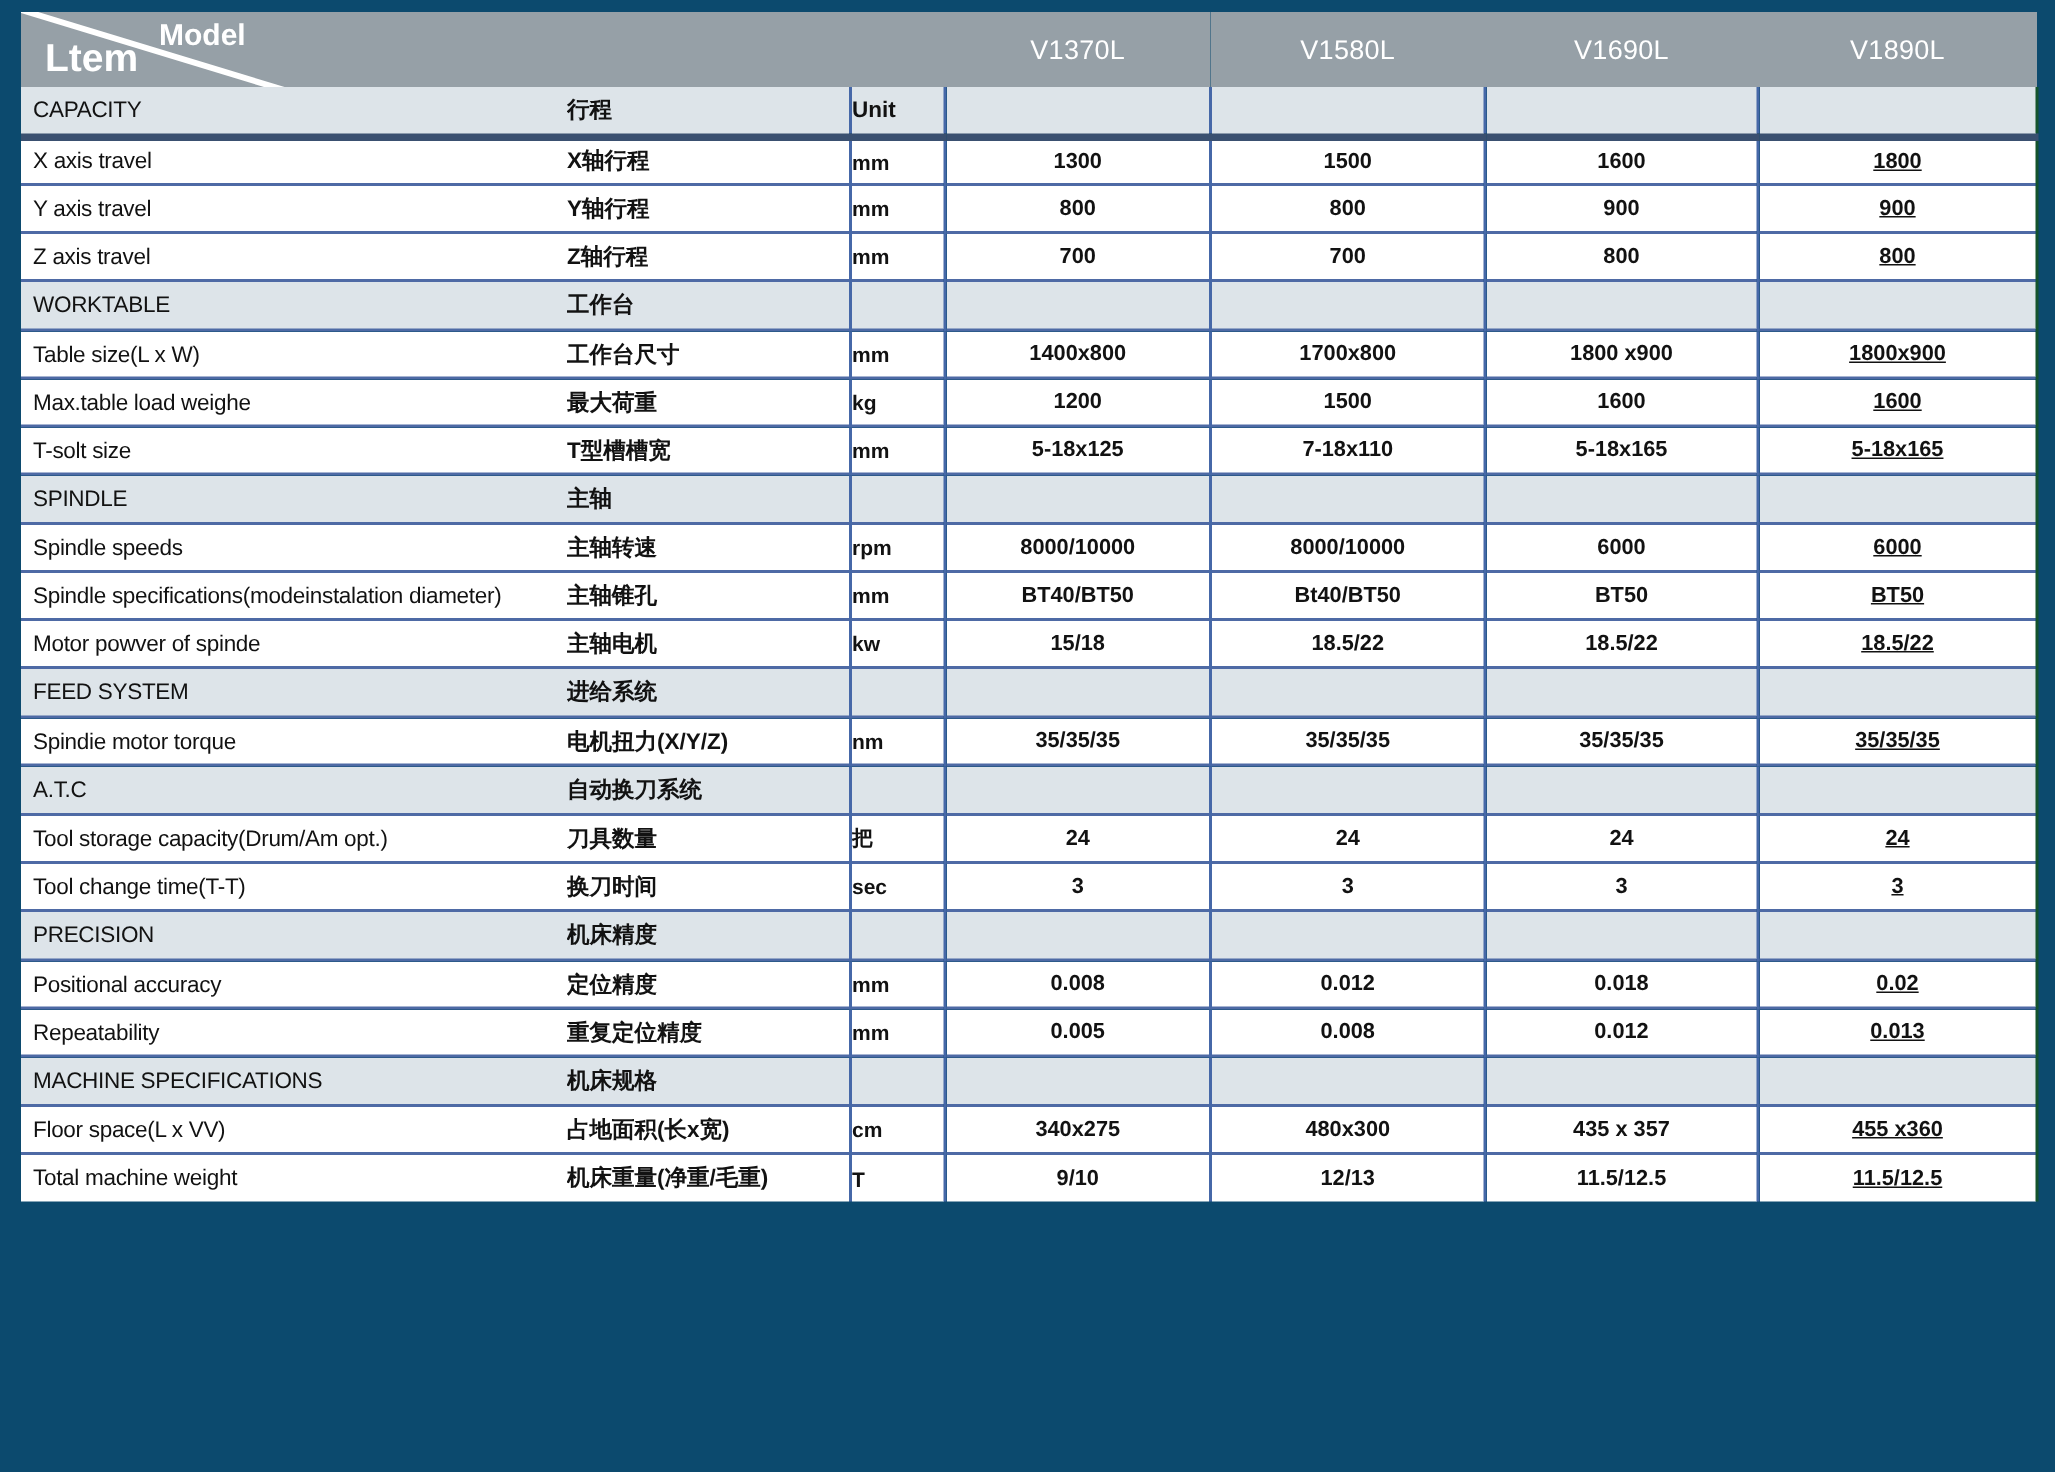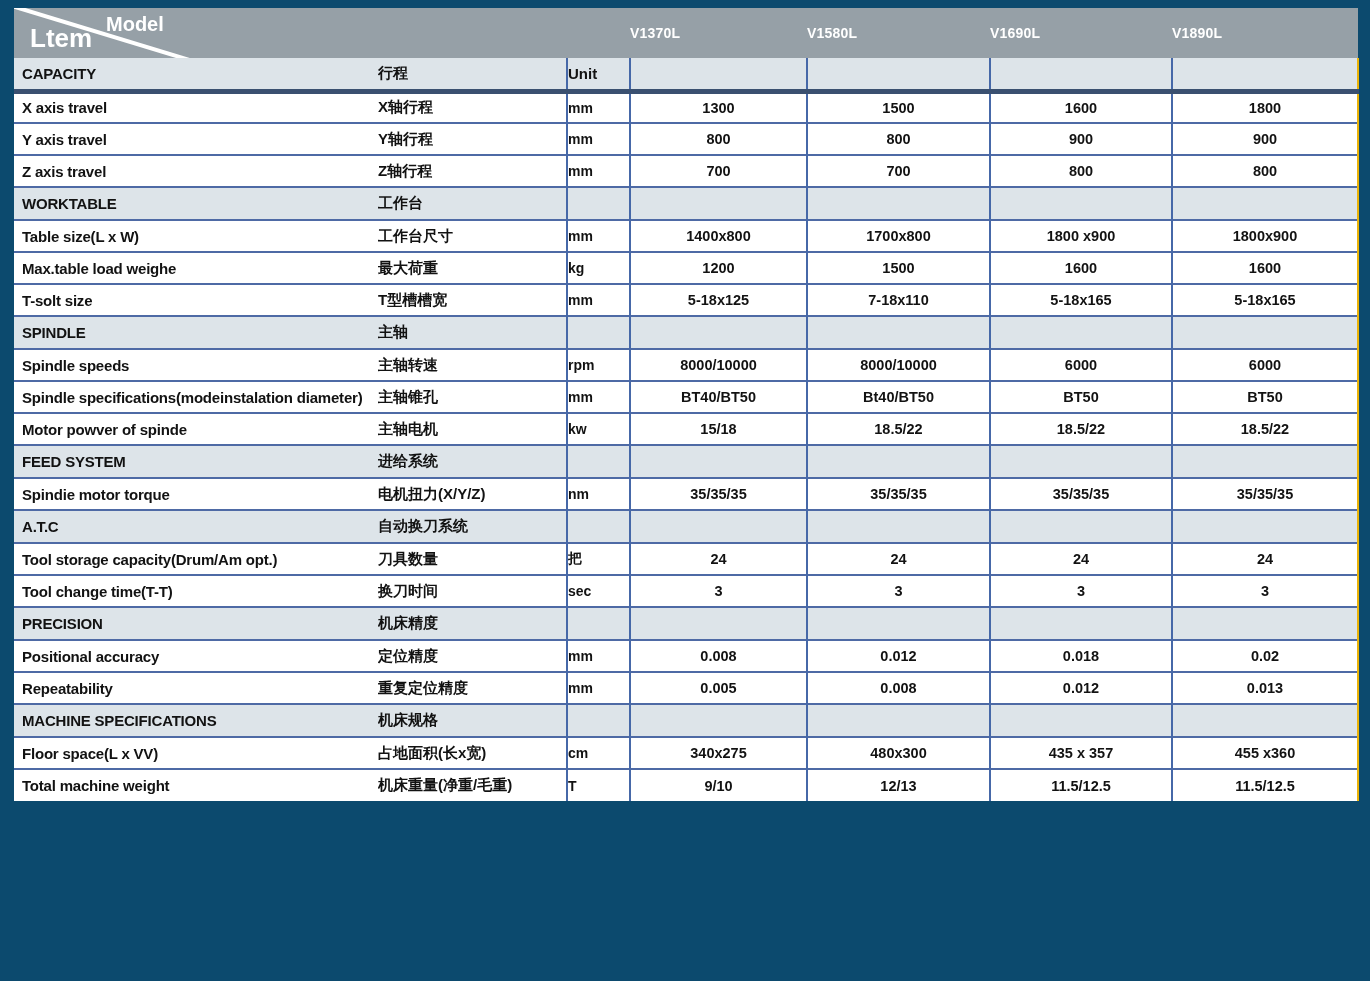--- a/index.html
+++ b/index.html
@@ -4,40 +4,40 @@
 <style>
   html,body{margin:0;padding:0;background:#ffffff;}
   body{width:1370px;height:981px;font-family:"Liberation Sans","DejaVu Sans",sans-serif;}
   .page{position:relative;width:1370px;height:981px;background:#0c4a6e;overflow:hidden;}
   table.spec{position:absolute;left:14px;top:8px;width:1344px;border-collapse:collapse;table-layout:fixed;}
   th,td{padding:0;margin:0;overflow:hidden;white-space:nowrap;vertical-align:middle;}
 
   
   thead tr{height:50px;}
   thead th{background:#96A0A7;border:none;}
-  th.model{color:#ffffff;font-size:14px;font-weight:700;text-align:left;letter-spacing:.2px;}
+  th.model{color:#ffffff;font-size:18px;font-weight:400;text-align:center;letter-spacing:.2px;}
   th.corner{position:relative;}
   .corner-model{position:absolute;left:92px;top:5px;color:#fff;font-size:20px;font-weight:700;}
   .corner-item{position:absolute;left:16px;bottom:4px;color:#fff;font-size:26px;font-weight:700;}
   .diag{position:absolute;left:0;top:0;pointer-events:none;}
 
   
   tbody tr.data-row{height:32px;margin-left:48px;}
   tbody tr.section-row{height:33px;}
   tbody td{border-top:2px solid #4E6AA5;background:#ffffff;color:#121212;}
   tbody tr.section-row td{background:#DDE4E9;}
   tbody tr.section-first td{border-top:none;border-bottom:5px solid #3A5070;}
 
-  td.en{font-size:15px;font-weight:700;padding-left:8px;letter-spacing:-.2px;}
+  td.en{font-size:15px;font-weight:400;padding-left:8px;letter-spacing:-.2px;}
   td.cn{font-size:15px;font-weight:700;}
   td.unit{font-size:14px;font-weight:700;text-align:left;
           border-left:2px solid #4668A8;border-right:2px solid #4668A8;}
   td.val{font-size:14.5px;font-weight:700;text-align:center;}
   td.val + td.val{border-left:2px solid #4668A8;}
-  td.val:last-child{border-right:2px solid #eab308;}
+  td.val:last-child{border-right:2px solid #14532d;text-decoration:underline;}
   tr.section-row td.en{font-size:15px;}
   tr.section-row td.unit{font-size:15px;}
 </style>
 </head>
 <body>
 
 <div class="page">
   <table class="spec">
     <colgroup>
       <col style="width:364px">

